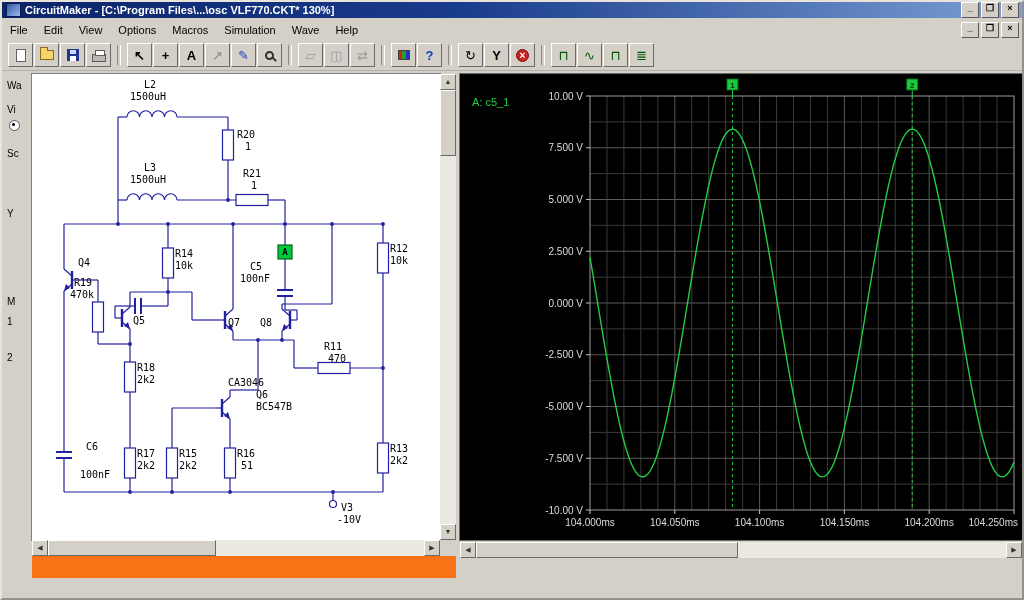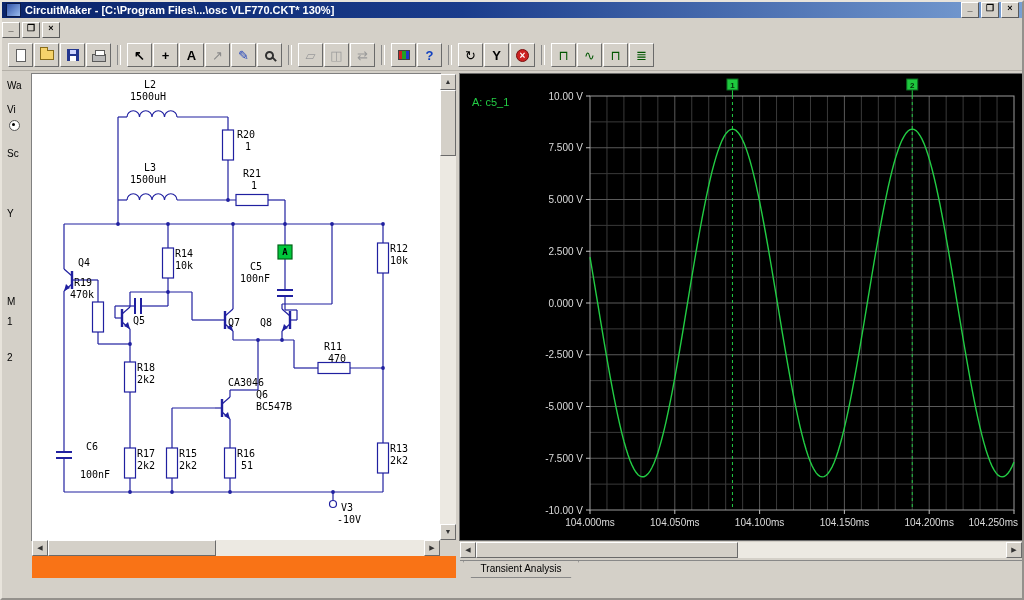--- a/index.html
+++ b/index.html
@@ -79,20 +79,30 @@
     <span id="appicon"></span>
     <span id="title">CircuitMaker - [C:\Program Files\...\osc VLF770.CKT* 130%]</span>
     <span class="winbtns">
       <span class="wbtn">_</span>
       <span class="wbtn">❐</span>
       <span class="wbtn">×</span>
     </span>
   </div>
 
   <div id="menubar">
+    <span id="menu-items">
+        <span class="mitem">File</span>
+        <span class="mitem">Edit</span>
+        <span class="mitem">View</span>
+        <span class="mitem">Options</span>
+        <span class="mitem">Macros</span>
+        <span class="mitem">Simulation</span>
+        <span class="mitem">Wave</span>
+        <span class="mitem">Help</span>
+      </span>
     <span class="winbtns">
       <span class="wbtn">_</span>
       <span class="wbtn">❐</span>
       <span class="wbtn">×</span>
     </span>
   </div>
 
   <div id="toolbar">
       <span class="tb">
         <span class="ic ic-page"></span>
@@ -494,18 +504,15 @@
           <rect x="446.73999999999614" y="5" width="11" height="11" fill="#1ec93e" stroke="#0b6b20" stroke-width="1"></rect>
           <text x="452.23999999999614" y="13.5" text-anchor="middle" fill="#04300a" font-family="&quot;Liberation Sans&quot;, sans-serif" font-size="8" font-weight="bold">2</text>
         </g>
         <text x="12" y="32" fill="#22cc44" font-family="&quot;Liberation Sans&quot;, sans-serif" font-size="11">A: c5_1</text>
       </svg>
     <div id="wavescroll" class="hscroll" style="left:0;top:468px;width:562px">
       <div class="sb-btn" style="left:0;top:0">◀</div>
       <div class="sb-thumb" style="top:0;left:16px;width:262px;height:16px"></div>
       <div class="sb-btn" style="left:546px;top:0">▶</div>
     </div>
-    <div id="tabrow">
-      <div id="tab-transient">Transient Analysis</div>
-    </div>
   </div>
 
 </div>
 
 </body></html>

